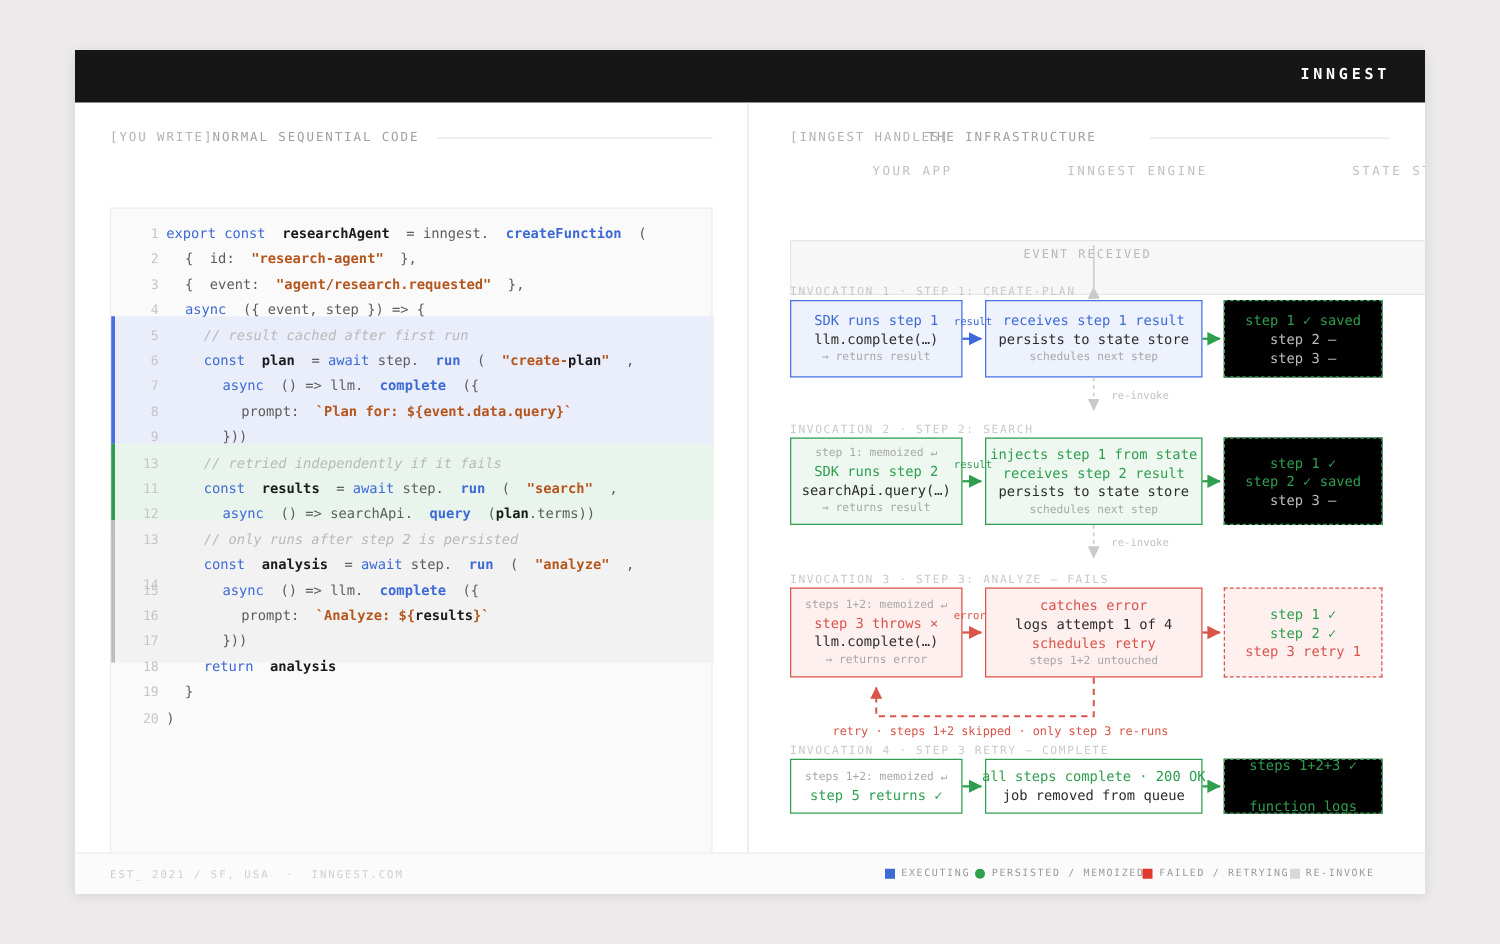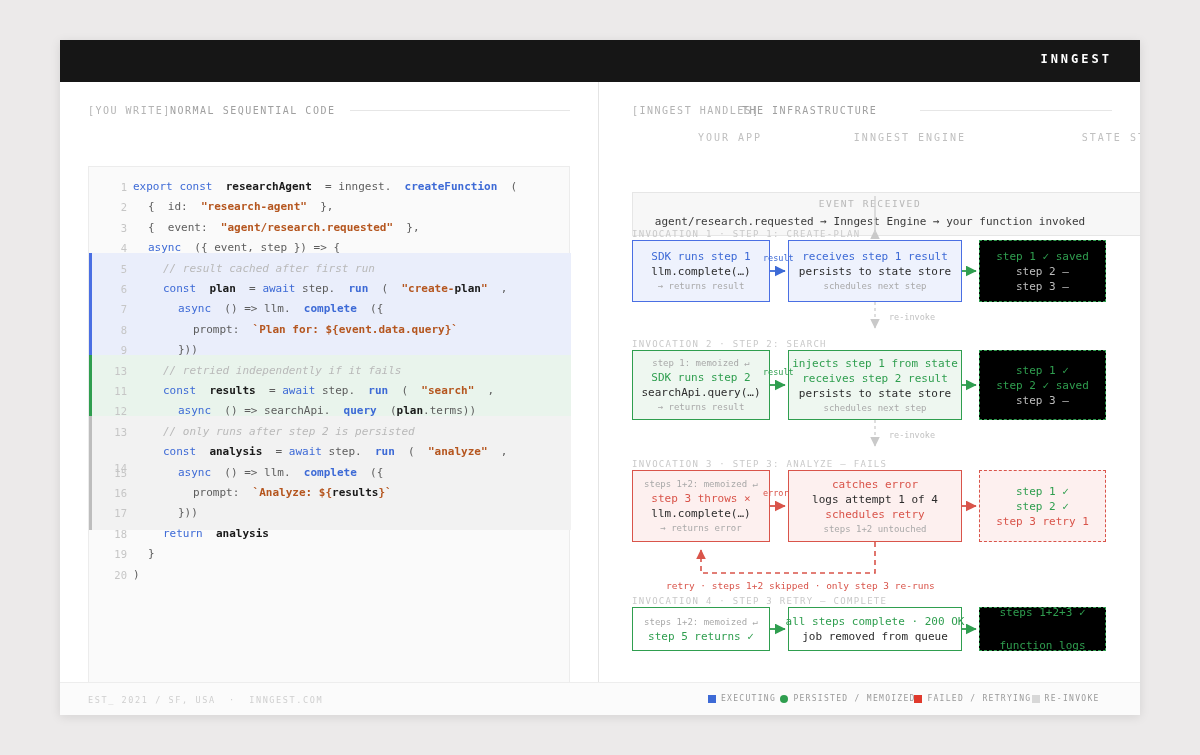--- a/index.html
+++ b/index.html
@@ -143,21 +143,20 @@
   <div class="sect-label" style="left:572px; top:65px;">[INNGEST HANDLES]</div>
   <div class="sect-label" style="left:682px; top:65px; color:#a0a0a0;">THE INFRASTRUCTURE</div>
   <div class="sect-rule" style="left:860px; top:70px; width:192px;"></div>
 
   <div class="colhdr" style="left:600px; top:92px; width:140px; text-align:center;">YOUR APP</div>
   <div class="colhdr" style="left:755px; top:92px; width:190px; text-align:center;">INNGEST ENGINE</div>
   <div class="colhdr" style="left:920px; top:92px; width:190px; text-align:right;">STATE STORE</div>
 
   <div class="evt">
     <div class="evt-t">EVENT RECEIVED</div>
-    <div class="evt-s">agent/research.requested → Inngest Engine → your function invoked</div>
   </div>
 
   <div id="diagram">
       <div class="inv-lbl" style="left: 572px; top: 189px;">INVOCATION 1 · STEP 1: CREATE-PLAN</div>
       <div class="bx b-blue" style="left: 572px; top: 200px; width: 138px; height: 62px;">
         <div class="l t-blue">SDK runs step 1</div>
         <div class="l t-dark">llm.complete(…)</div>
         <div class="sm t-mute">→ returns result</div>
       </div>
       <div class="bx b-blue" style="left: 728px; top: 200px; width: 174px; height: 62px;">

